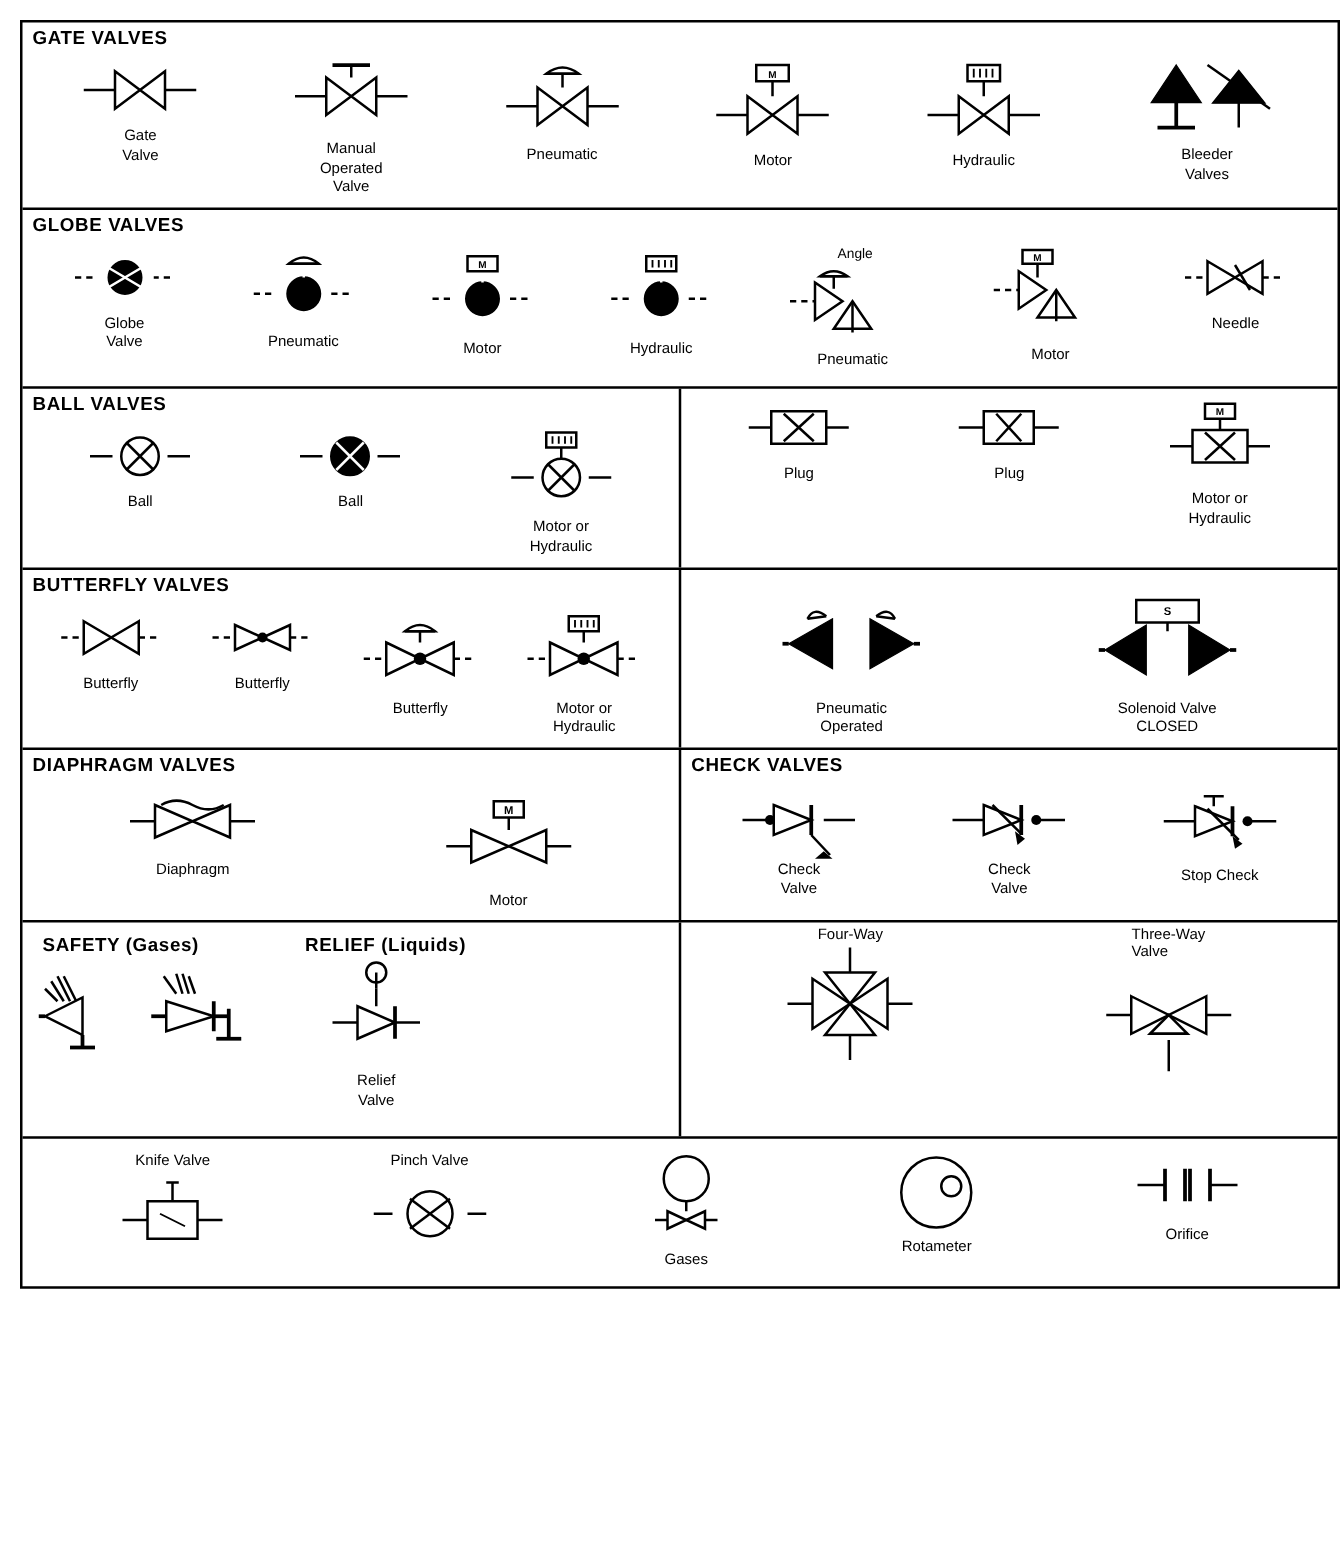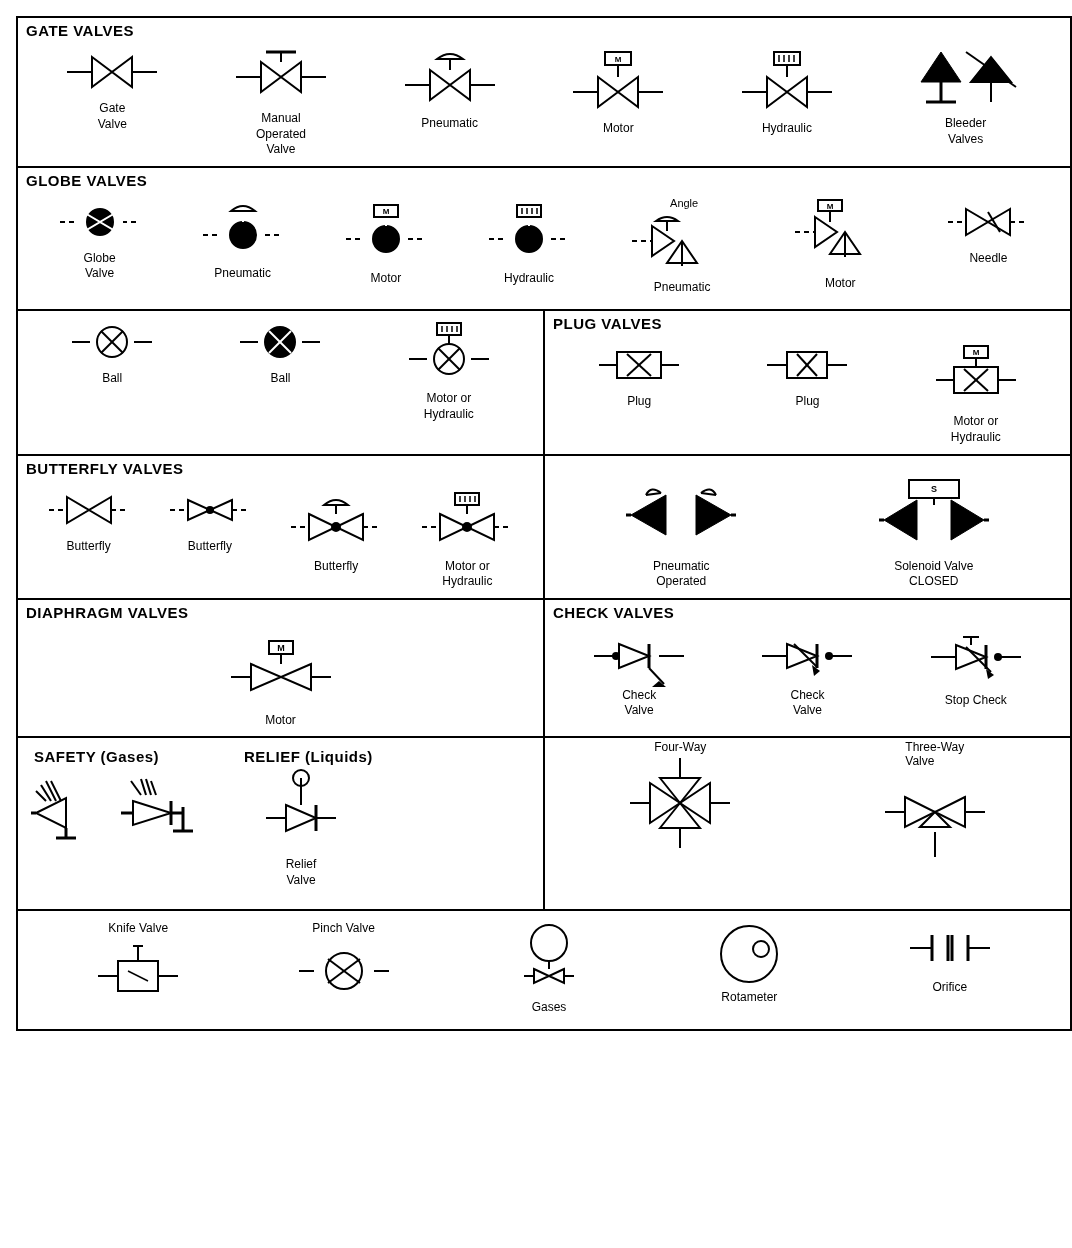--- a/index.html
+++ b/index.html
@@ -260,20 +260,21 @@
         <div class="symbol-label">Needle</div>
       </div>
 
     </div>
   </div>
 
   <div class="section">
     <div class="section-row">
 
       <div class="half-section">
+        <div class="section-title">BALL VALVES</div>
         <div class="symbols-row">
 
           <div class="symbol-item">
             <svg width="80" height="50" viewBox="0 0 80 50">
               <line x1="0" y1="25" x2="18" y2="25" stroke="#000" stroke-width="2"></line>
               <line x1="62" y1="25" x2="80" y2="25" stroke="#000" stroke-width="2"></line>
               <circle cx="40" cy="25" r="15" fill="none" stroke="#000" stroke-width="2"></circle>
               <line x1="29" y1="14" x2="51" y2="36" stroke="#000" stroke-width="2"></line>
               <line x1="51" y1="14" x2="29" y2="36" stroke="#000" stroke-width="2"></line>
             </svg>
@@ -307,21 +308,20 @@
               <line x1="43" y1="9" x2="43" y2="15" stroke="#000" stroke-width="1.5"></line>
               <line x1="48" y1="9" x2="48" y2="15" stroke="#000" stroke-width="1.5"></line>
             </svg>
             <div class="symbol-label">Motor or<br>Hydraulic</div>
           </div>
 
         </div>
       </div>
 
       <div class="half-section">
-        <div class="section-title">PLUG VALVES</div>
         <div class="symbols-row">
 
           <div class="symbol-item">
             <svg width="80" height="50" viewBox="0 0 80 50">
               <line x1="0" y1="25" x2="18" y2="25" stroke="#000" stroke-width="2"></line>
               <line x1="62" y1="25" x2="80" y2="25" stroke="#000" stroke-width="2"></line>
               <polygon points="18,12 62,12 62,38 18,38" fill="none" stroke="#000" stroke-width="2"></polygon>
               <line x1="28" y1="14" x2="52" y2="36" stroke="#000" stroke-width="2"></line>
               <line x1="52" y1="14" x2="28" y2="36" stroke="#000" stroke-width="2"></line>
             </svg>
@@ -475,20 +475,31 @@
     </div>
   </div>
 
   <div class="section">
     <div class="section-row">
 
       <div class="half-section">
         <div class="section-title">DIAPHRAGM VALVES</div>
         <div class="symbols-row">
 
+          <div class="symbol-item">
+            <svg width="100" height="55" viewBox="0 0 100 55">
+              <line x1="0" y1="28" x2="20" y2="28" stroke="#000" stroke-width="2"></line>
+              <line x1="80" y1="28" x2="100" y2="28" stroke="#000" stroke-width="2"></line>
+              <polygon points="20,15 50,28 20,41" fill="none" stroke="#000" stroke-width="2"></polygon>
+              <polygon points="80,15 50,28 80,41" fill="none" stroke="#000" stroke-width="2"></polygon>
+
+              <path d="M25,15 Q37,8 50,15 Q63,22 75,15" fill="none" stroke="#000" stroke-width="2"></path>
+            </svg>
+            <div class="symbol-label">Diaphragm</div>
+          </div>
 
           <div class="symbol-item">
             <svg width="100" height="80" viewBox="0 0 100 80">
               <line x1="0" y1="48" x2="20" y2="48" stroke="#000" stroke-width="2"></line>
               <line x1="80" y1="48" x2="100" y2="48" stroke="#000" stroke-width="2"></line>
               <polygon points="20,35 50,48 20,61" fill="none" stroke="#000" stroke-width="2"></polygon>
               <polygon points="80,35 50,48 80,61" fill="none" stroke="#000" stroke-width="2"></polygon>
 
               <line x1="50" y1="35" x2="50" y2="25" stroke="#000" stroke-width="2"></line>
 

